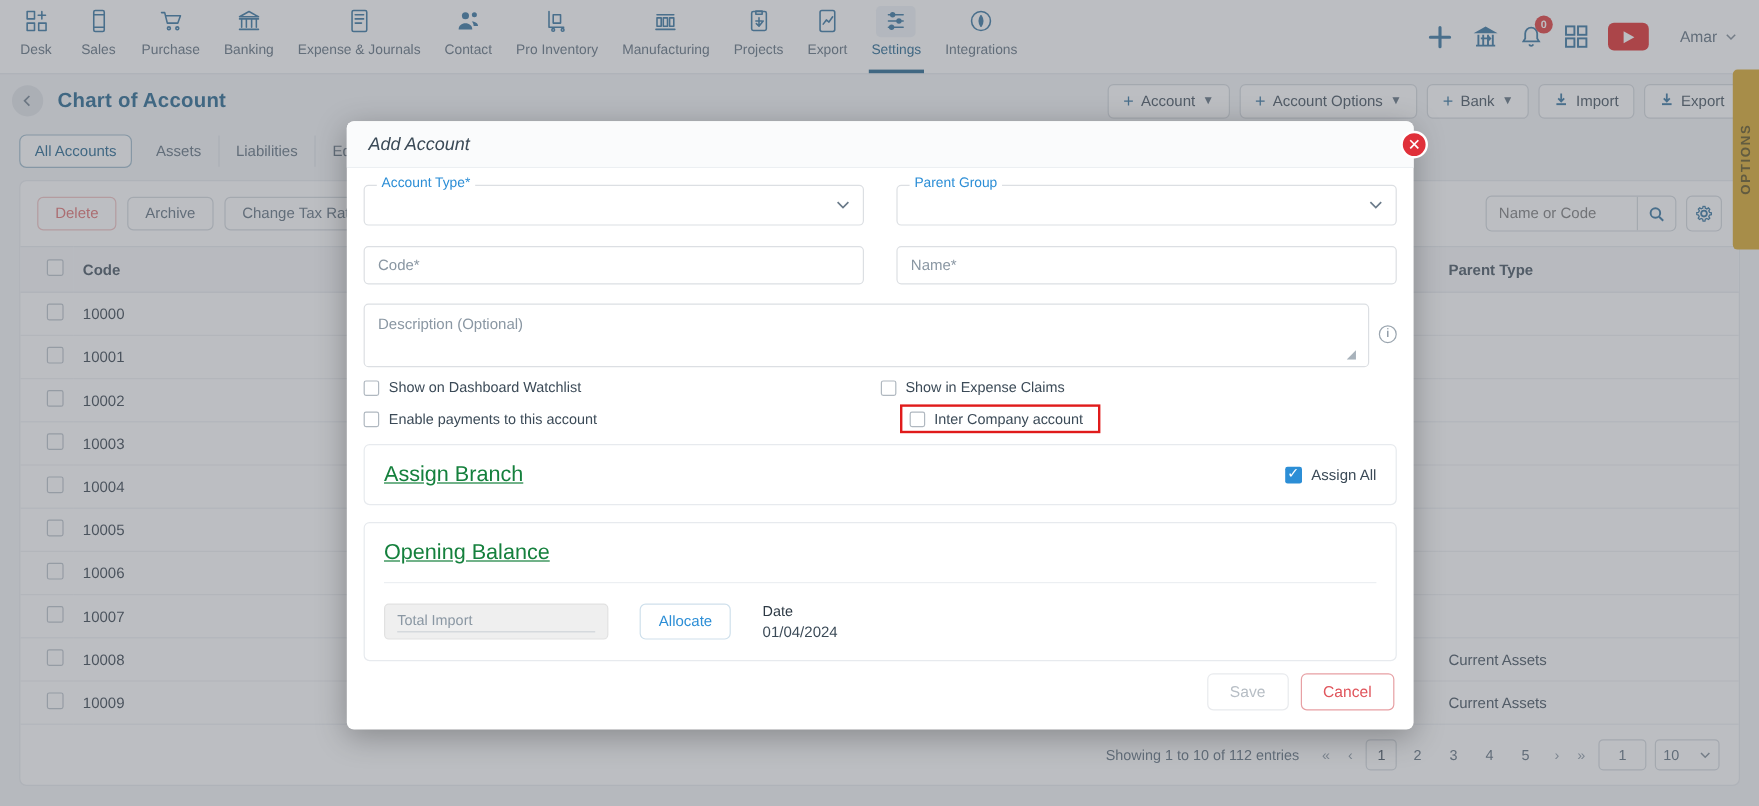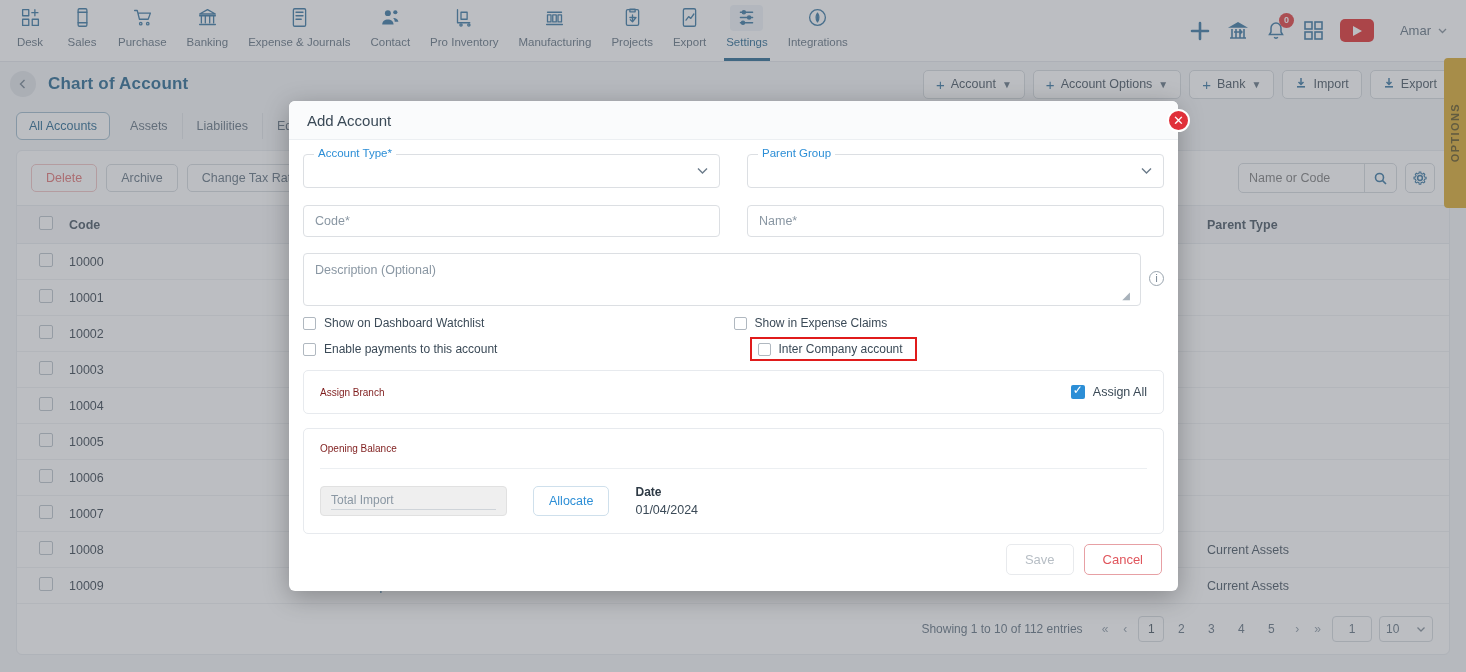--- a/index.html
+++ b/index.html
@@ -125,21 +125,21 @@
 
   
   #overlay { position:absolute; inset:0; background:rgba(108,114,122,0.46); z-index:5; }
   #modal {
     position:absolute; left:289px; top:101px; width:889px;
     background:#fff; border-radius:6px; z-index:6;
     box-shadow:0 6px 26px rgba(0,0,0,.28);
   }
   #mhead {
     height:39px; background:#fafbfc; border-bottom:1px solid #eceff2;
-    border-radius:6px 6px 0 0; display:flex; align-items:center; padding:0 18px;
+    border-radius:6px 6px 0 0; display:flex; align-items:center; padding:0 18px;font-style:italic;
   }
   #mtitle { font-size:15px; color:#3b4a57; }
   #mclose {
     position:absolute; right:-12px; top:8px;
     width:23px;height:23px;border-radius:50%;background:#e0303a;color:#fff;
     display:flex;align-items:center;justify-content:center;font-size:13px;cursor:pointer;
     border:2px solid #fff;
   }
   #mbody { padding:14px 14px 10px 14px; }
 
@@ -176,37 +176,37 @@
   .resizer { position:absolute; right:34px; bottom:5px; font-size:10px; color:#a8b2bb; }
 
   .cbrow { display:flex; margin-top:10px; }
   .cbhalf { width:50%; display:flex; align-items:center; }
   .cbitem { display:flex; align-items:center; gap:8px; font-size:12px; color:#3b4a57; cursor:pointer; }
   .cbitem .box { width:13px;height:13px;border:1px solid #b0b8c0;border-radius:2px;background:#fff; }
   .hl-red { border:2px solid #e01b1b; padding:3px 12px 3px 6px; margin:-5px -12px -5px -6px; }
 
   .panel { border:1px solid #e7eaee; border-radius:5px; margin-top:14px; }
   .panelhead { display:flex; align-items:center; padding:14px 16px; }
-  .panelhead .ptitle { font-size:10px; color:#7f1d1d; }
+  .panelhead .ptitle { font-size:18px; color:#15803d;text-decoration:underline; }
   .panelhead .pright { margin-left:auto; display:flex; align-items:center; gap:8px; font-size:12.5px; color:#3b4a57; cursor:pointer;}
   .panelhead .pright .box { width:14px;height:14px;border-radius:2px;background:#2c8ed6;position:relative; }
   .panelhead .pright .box::after { content:"✓"; position:absolute;left:2px;top:-2px;color:#fff;font-size:12px;line-height:14px;}
 
   .ob-divider { height:1px; background:#eceff2; margin:0 16px; }
   .ob-body { display:flex; align-items:center; padding:16px; gap:26px; }
   .totalamt {
     width:187px; height:30px; background:#efefef; border:1px solid #e1e1e1; border-radius:4px;
     display:flex; align-items:center; padding:0 10px;
   }
   .totalamt span { font-size:12px; color:#8a97a3; border-bottom:1px solid #cfd4d9; width:100%; padding-bottom:2px;}
   .allocbtn {
     border:1px solid #cfe0ec; background:#fff; color:#2c8ed6; border-radius:5px;
     font-size:12.5px; padding:7px 15px; cursor:pointer;
   }
-  .datecol .dl { font-size:12px; color:#2e3a45; font-weight:bold; }
+  .datecol .dl { font-size:12px; color:#2e3a45; font-weight:normal; }
   .datecol .dv { font-size:12.5px; color:#3b4a57; margin-top:4px; }
 
   #mfoot { display:flex; justify-content:flex-end; gap:10px; padding:0 16px 16px 16px; }
   .savebtn { border:1px solid #e8eaed; background:#fff; color:#b7bec5; border-radius:5px; font-size:13px; padding:7px 18px; cursor:not-allowed;}
   .cancelbtn { border:1px solid #e7a0a4; background:#fff; color:#e0555c; border-radius:5px; font-size:13px; padding:7px 18px; cursor:pointer;}
 </style>
 </head>
 <body>
 
 <div id="topnav">

